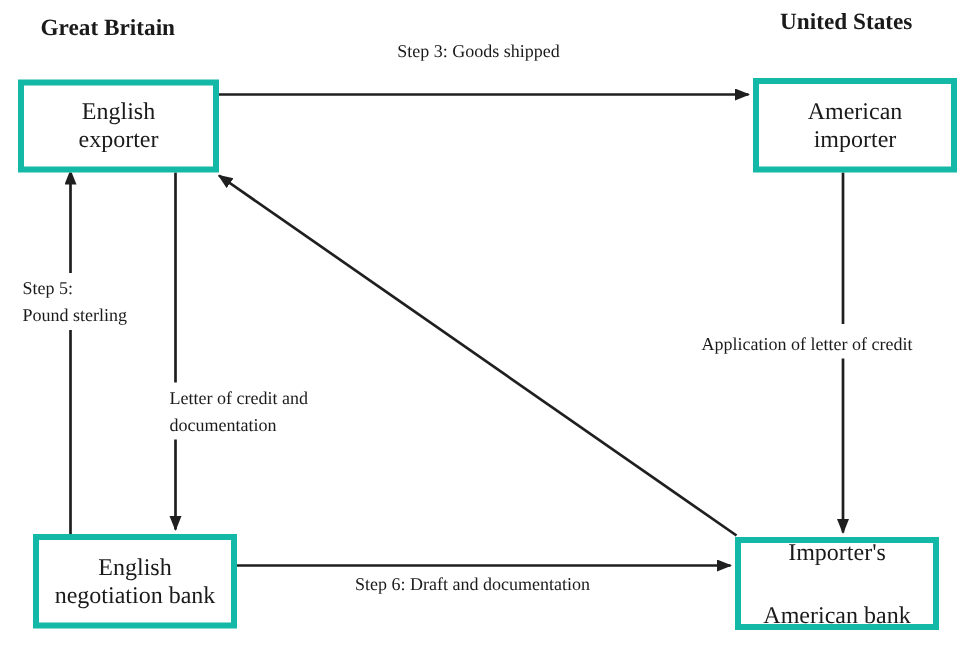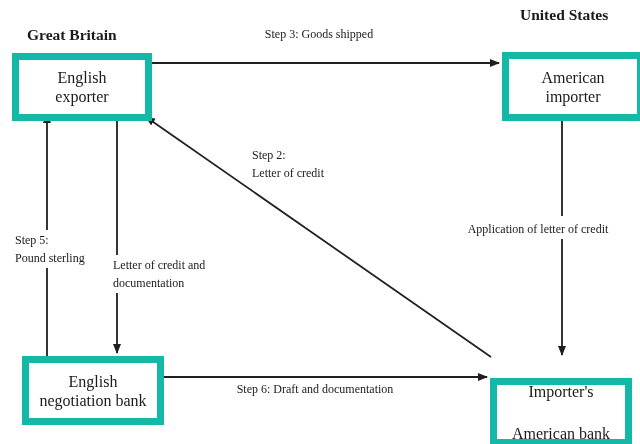--- a/index.html
+++ b/index.html
@@ -16,21 +16,21 @@
     color: #1a1a1a;
   }
   .diagram-svg {
     position: absolute;
     left: 0; top: 0;
     width: 640px; height: 444px;
   }
   .node {
     position: absolute;
     background: #ffffff;
-    border: 7px solid #14b8a6;
+    border: 4px solid #14b8a6;
     display: flex;
     flex-direction: column;
     align-items: center;
     justify-content: center;
     text-align: center;
     font-size: 16px;
     line-height: 19px;
   }
   .region-label {
     position: absolute;
@@ -42,28 +42,28 @@
     position: absolute;
     font-size: 12px;
     line-height: 18px;
     white-space: nowrap;
   }
   .edge-label.on-line { background: #ffffff; padding: 1px 2px; }
   .center { text-align: center; }
   #node-exporter        { left: 12px;  top: 53px;  width: 126px; height: 54px; }
   #node-importer        { left: 502px; top: 52px;  width: 128px; height: 55px; }
   #node-negotiation     { left: 22px;  top: 356px; width: 128px; height: 55px; }
-  #node-american-bank   { left: 490px; top: 378px; width: 128px; height: 54px; gap: 23px; }
-  #label-great-britain  { left: 27px;  top: 10px; margin-top: 16px; }
+  #node-american-bank   { left: 490px; top: 358px; width: 128px; height: 54px; gap: 23px; }
+  #label-great-britain  { left: 27px;  top: 10px; }
   #label-united-states  { left: 520px; top: 6px; }
   #label-step3          { left: 219px; top: 25px;  width: 200px; }
   #label-step2          { left: 252px; top: 146px; }
   #label-step1-title    { left: 512px; top: 216px; width: 100px; }
   #label-step1-desc     { left: 434px; top: 219px; width: 204px; }
-  #label-step5          { left: 13px;  top: 182px; margin-top: 48px; }
+  #label-step5          { left: 13px;  top: 182px; }
   #label-step4          { left: 111px; top: 255px; }
   #label-step6          { left: 204px; top: 380px; width: 222px; }
 </style>
 </head>
 <body>
 
 <div class="canvas">
 
   <svg class="diagram-svg" viewBox="0 0 640 444" xmlns="http://www.w3.org/2000/svg">
     <defs>
@@ -100,24 +100,20 @@
     <span>English</span>
     <span>negotiation bank</span>
   </div>
   <div class="node" id="node-american-bank">
     <span>Importer's</span>
     <span>American bank</span>
   </div>
 
   <div class="edge-label center" id="label-step3">Step 3: Goods shipped</div>
 
-  <div class="edge-label" id="label-step2">
-    <div>Step 2:</div>
-    <div>Letter of credit</div>
-  </div>
 
   <div class="edge-label on-line center" id="label-step1-title">Step 1:</div>
   <div class="edge-label on-line center" id="label-step1-desc">Application of letter of credit</div>
 
   <div class="edge-label on-line" id="label-step5">
     <div>Step 5:</div>
     <div>Pound sterling</div>
   </div>
 
   <div class="edge-label on-line" id="label-step4">

